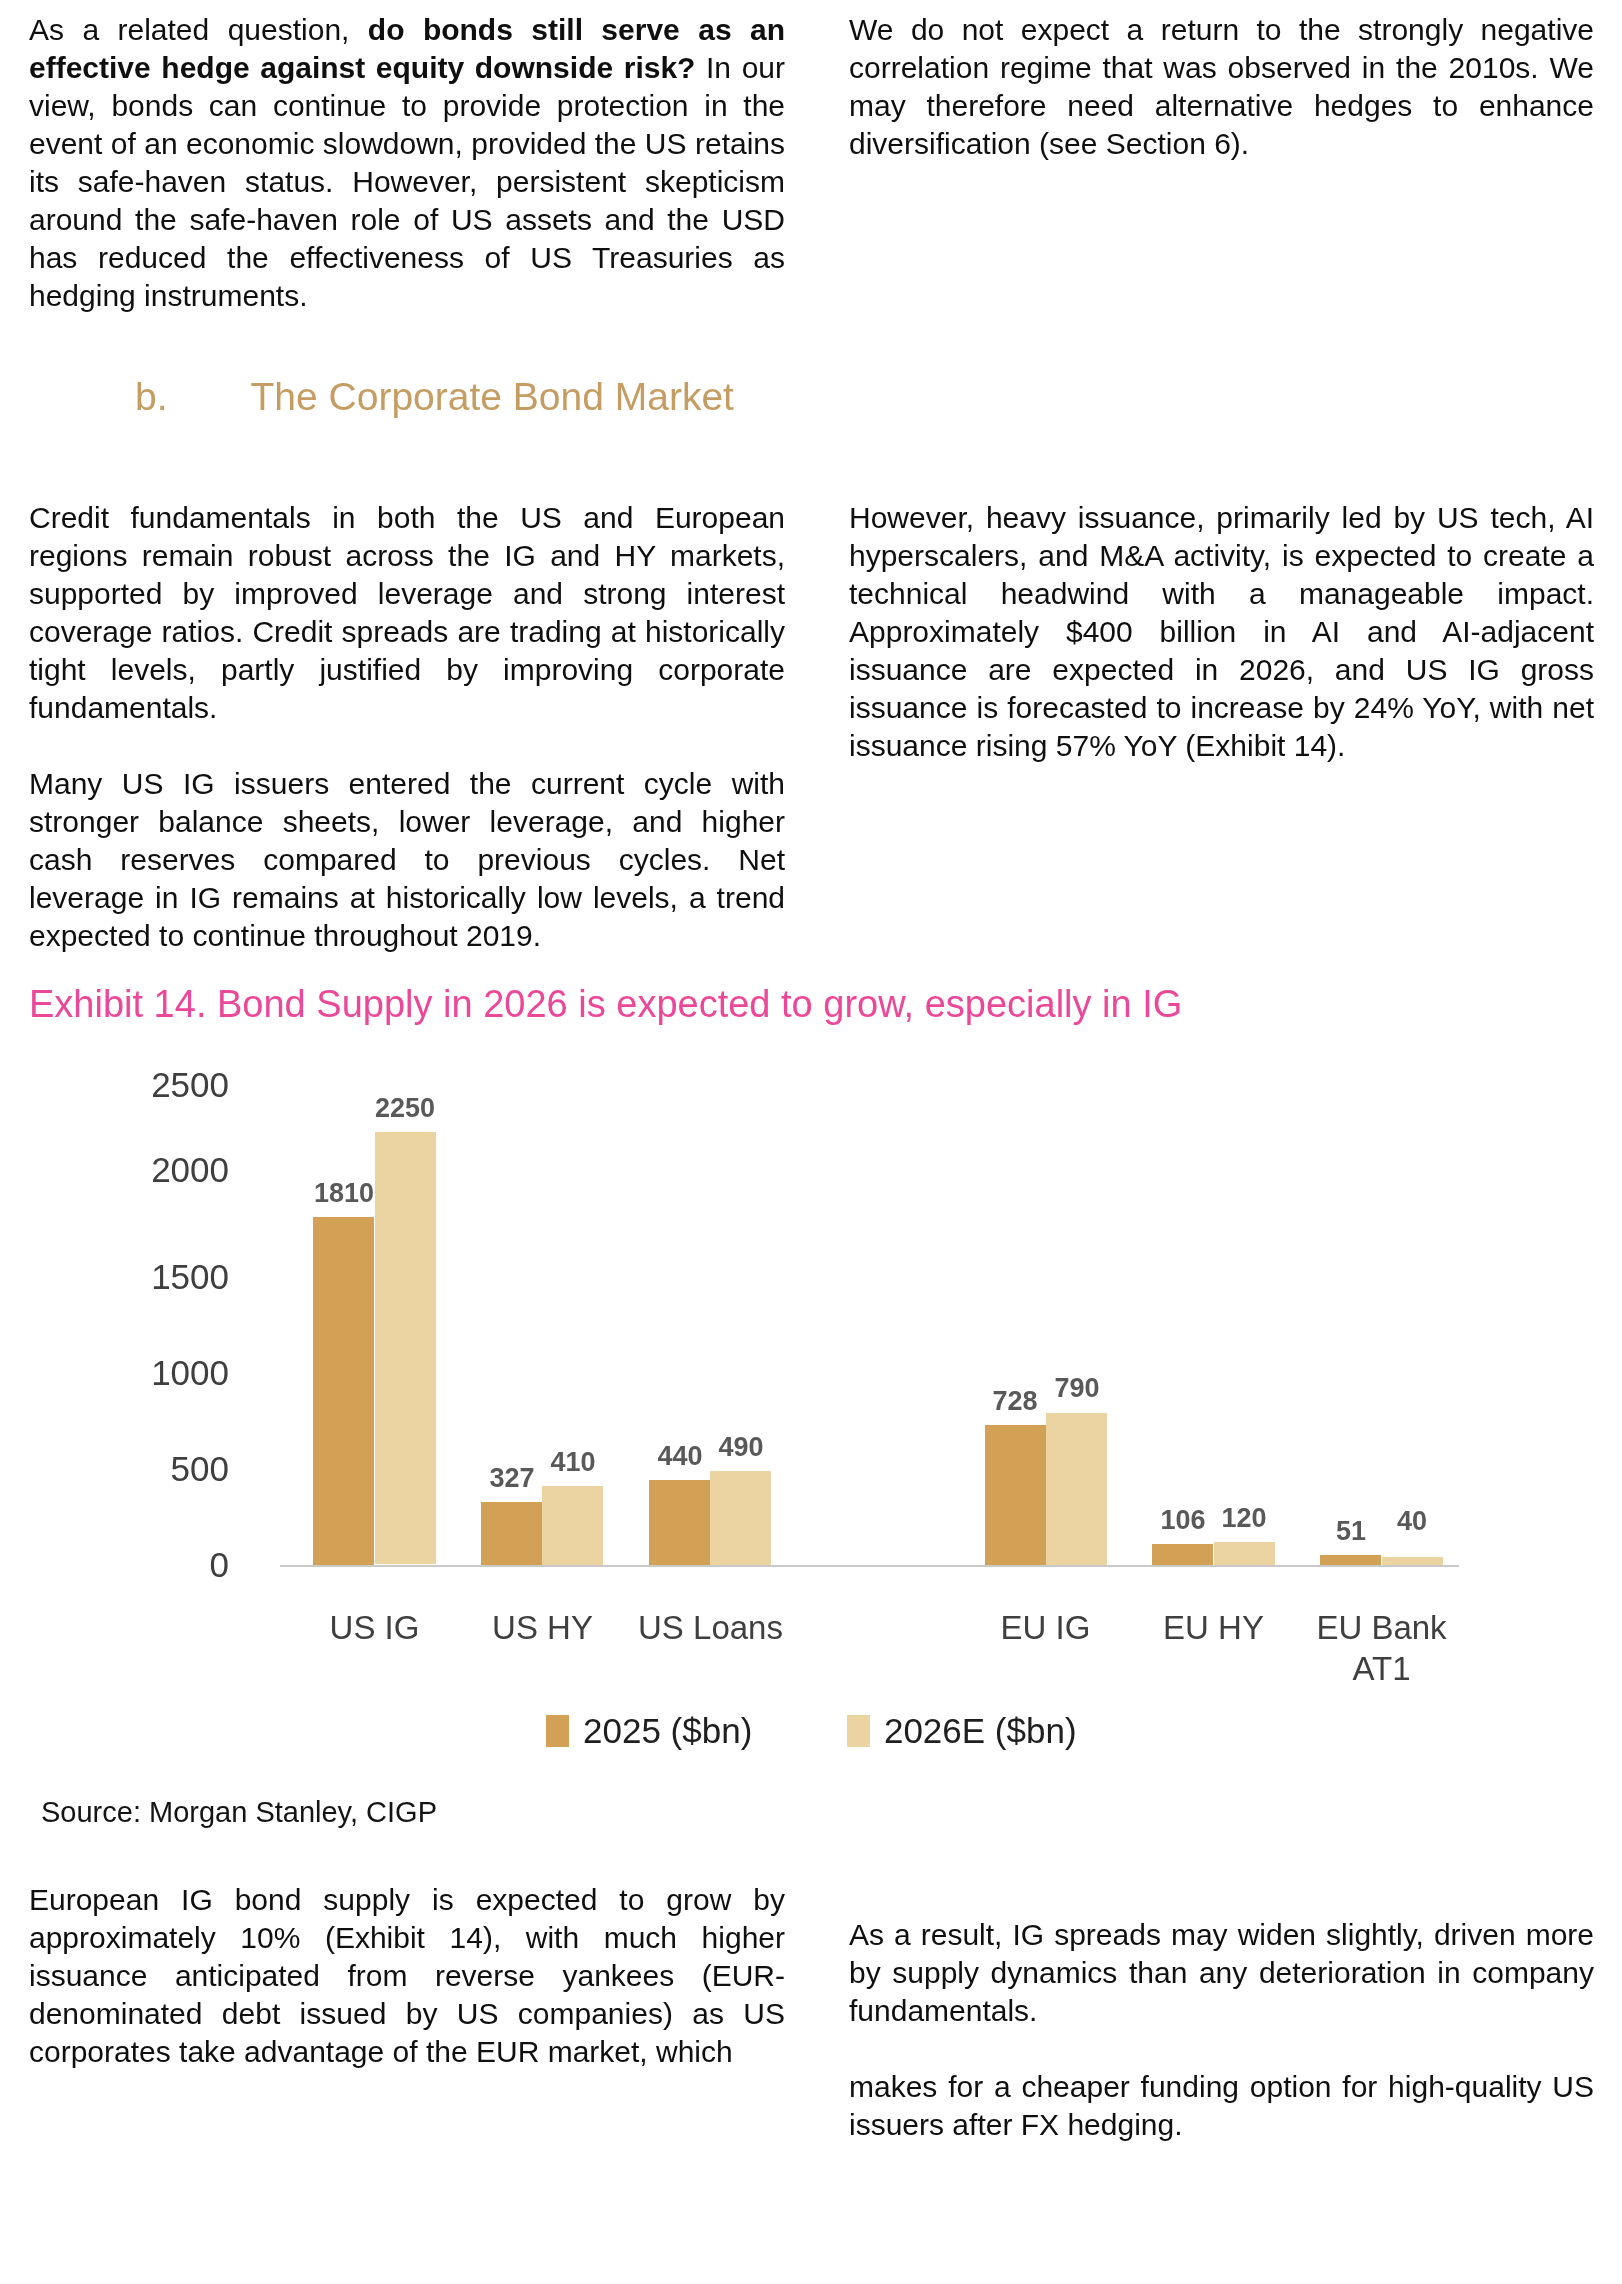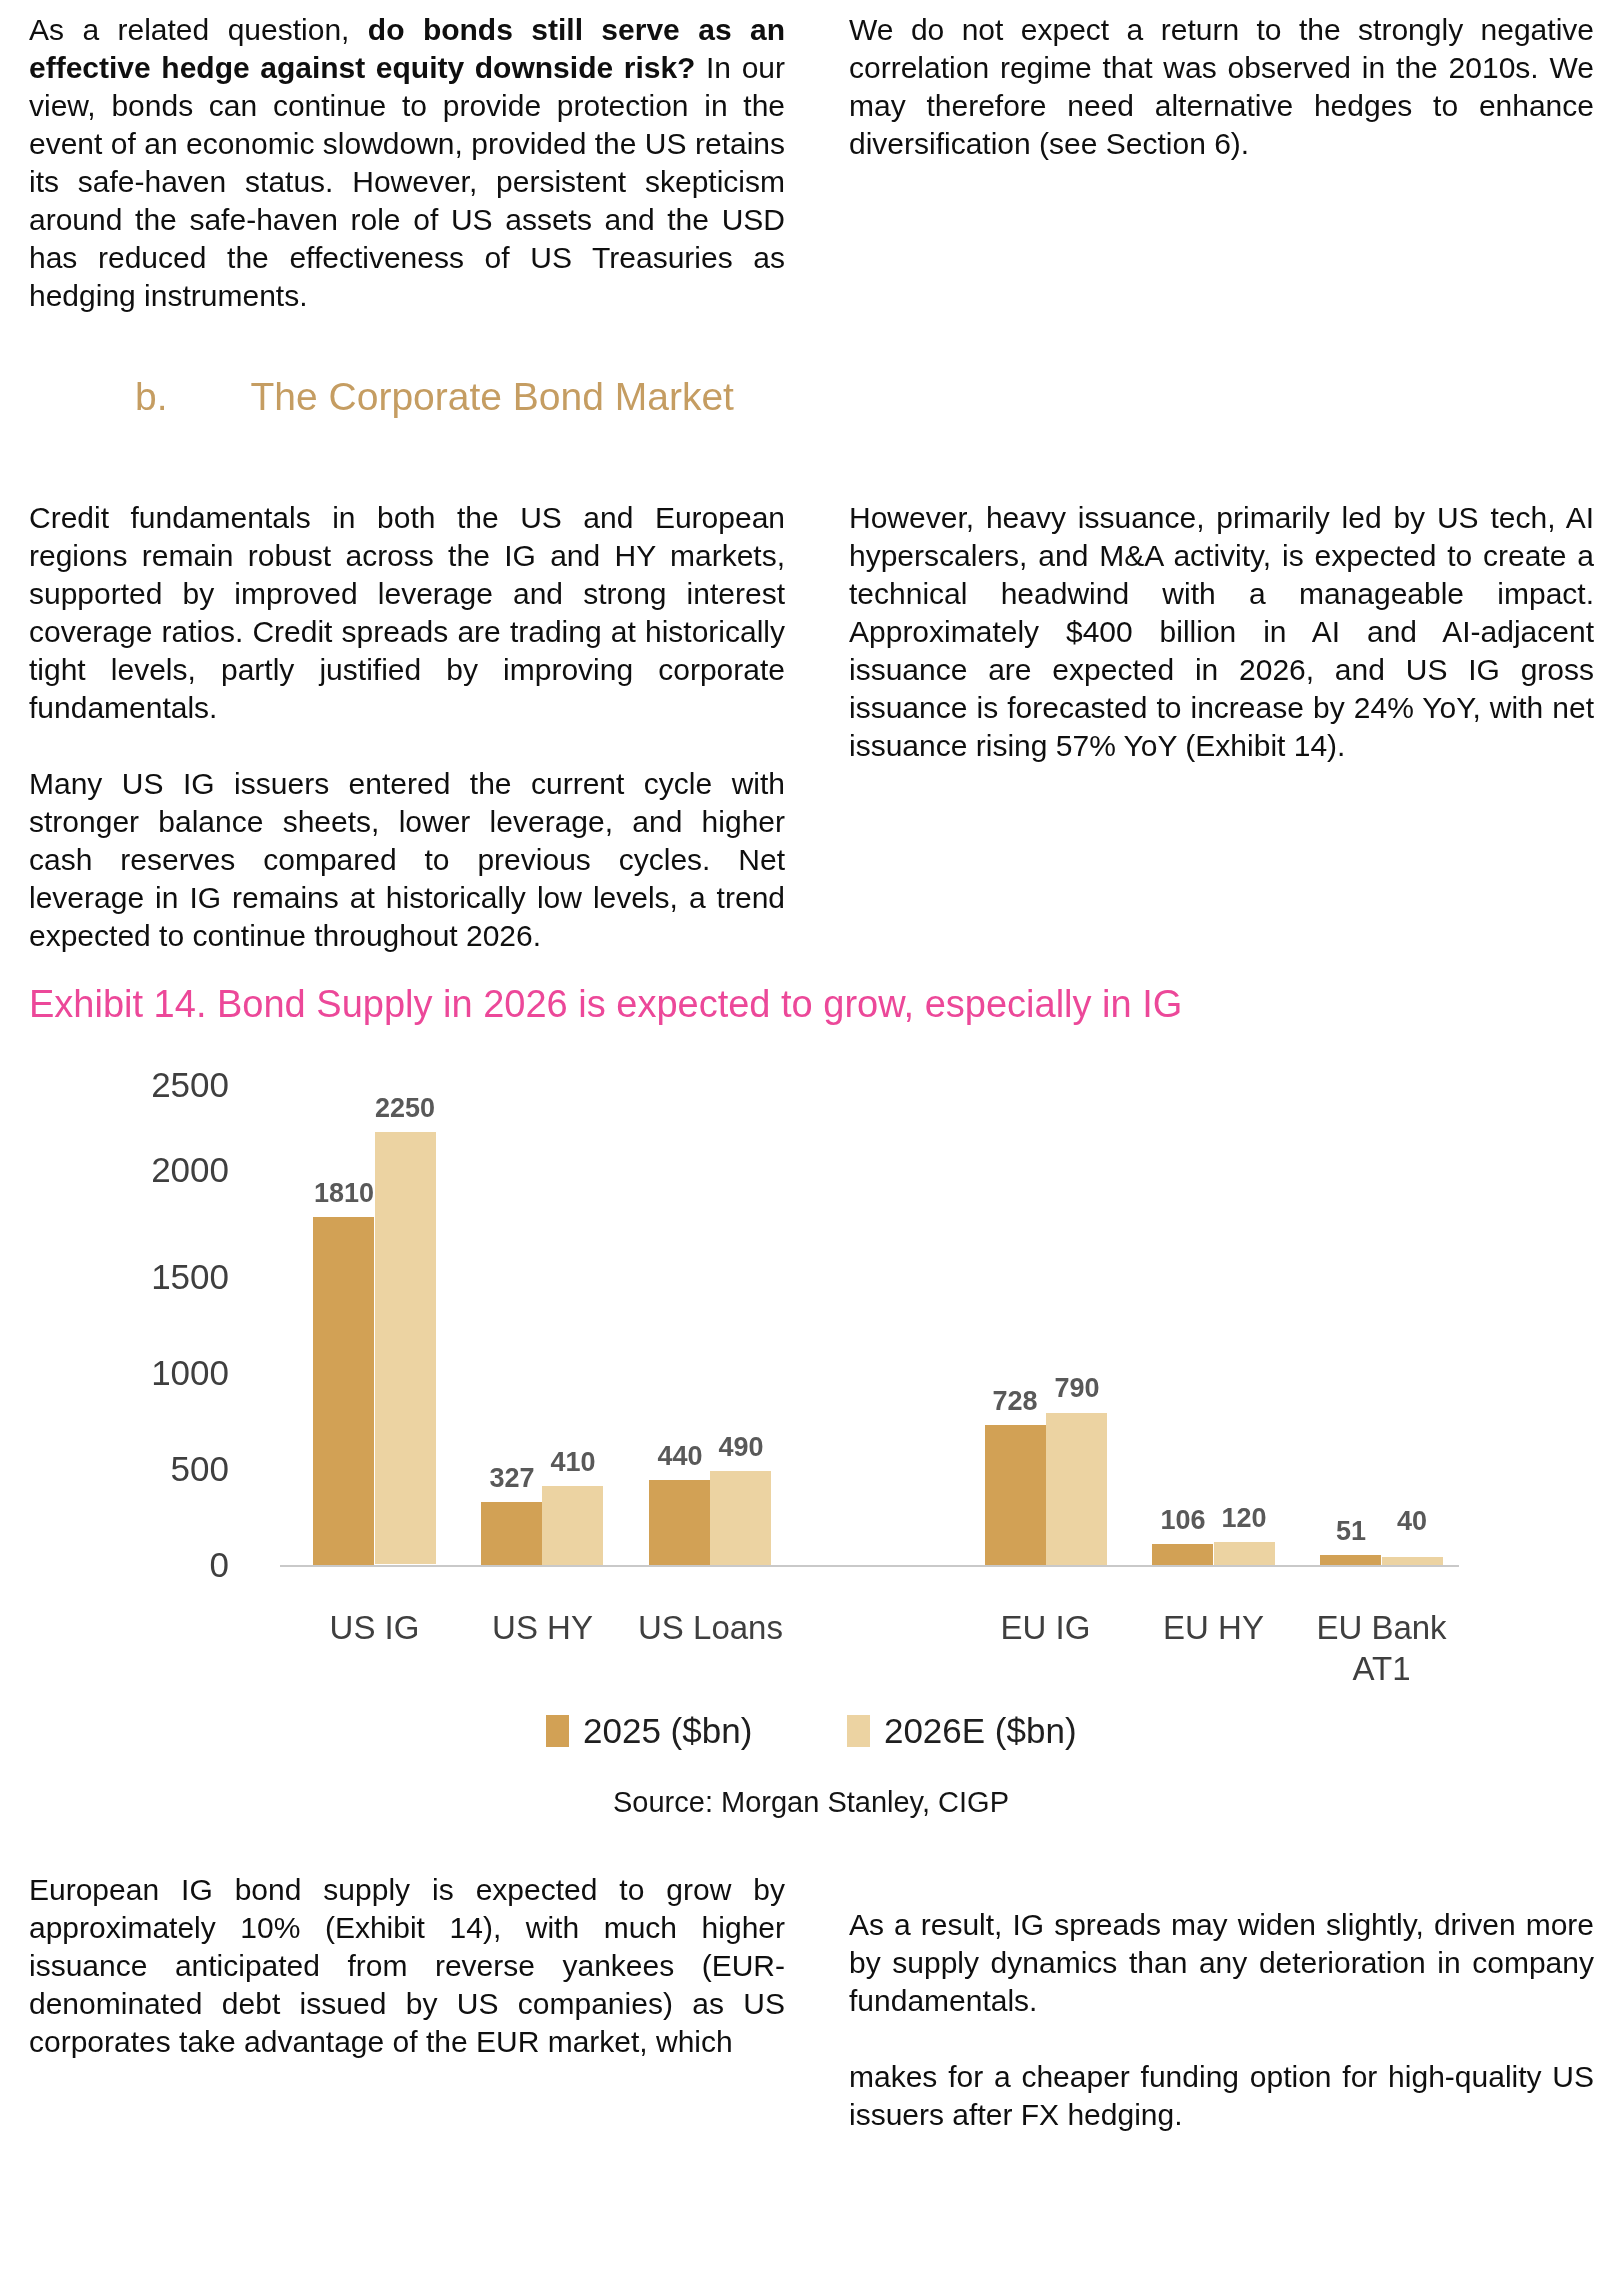--- a/index.html
+++ b/index.html
@@ -93,25 +93,24 @@
     display: inline-block;
     width: 23px; height: 32px;
     margin-right: 13.6px;
   }
   .legend-item span:last-child {
     font-size: 35px;
     color: #1f1f1f;
   }
 
   .source-line {
-    margin: 2px;
+    margin: 12px;
     font-size: 29px;
     line-height: 36px;
     color: #141414;
-    text-align: center;
   }
   .cols-bottom { margin-top: 51px; }
   .pgap-small { margin-top: 35px !important; }
 </style>
 </head>
 <body>
 
 <div class="page">
 
   <div class="cols">
@@ -123,21 +122,21 @@
     </div>
   </div>
 
   <div class="section-heading">
     <span>b.</span><span class="spacer"></span><span>The Corporate Bond Market</span>
   </div>
 
   <div class="cols cols-mid">
     <div class="col-left">
       <p class="body">Credit fundamentals in both the US and European regions remain robust across the IG and HY markets, supported by improved leverage and strong interest coverage ratios. Credit spreads are trading at historically tight levels, partly justified by improving corporate fundamentals.</p>
-      <p class="body">Many US IG issuers entered the current cycle with stronger balance sheets, lower leverage, and higher cash reserves compared to previous cycles. Net leverage in IG remains at historically low levels, a trend expected to continue throughout 2026.</p>
+      <p class="body">Many US IG issuers entered the current cycle with stronger balance sheets, lower leverage, and higher cash reserves compared to previous cycles. Net leverage in IG remains at historically low levels, a trend expected to continue throughout 2019.</p>
     </div>
     <div class="col-right">
       <p class="body">However, heavy issuance, primarily led by US tech, AI hyperscalers, and M&amp;A activity, is expected to create a technical headwind with a manageable impact. Approximately $400 billion in AI and AI-adjacent issuance are expected in 2026, and US IG gross issuance is forecasted to increase by 24% YoY, with net issuance rising 57% YoY (Exhibit 14).</p>
     </div>
   </div>
 
   <div class="exhibit-title">Exhibit 14. Bond Supply in 2026 is expected to grow, especially in IG</div>
 
   <div class="chart">
     <div class="axis-line"></div>

